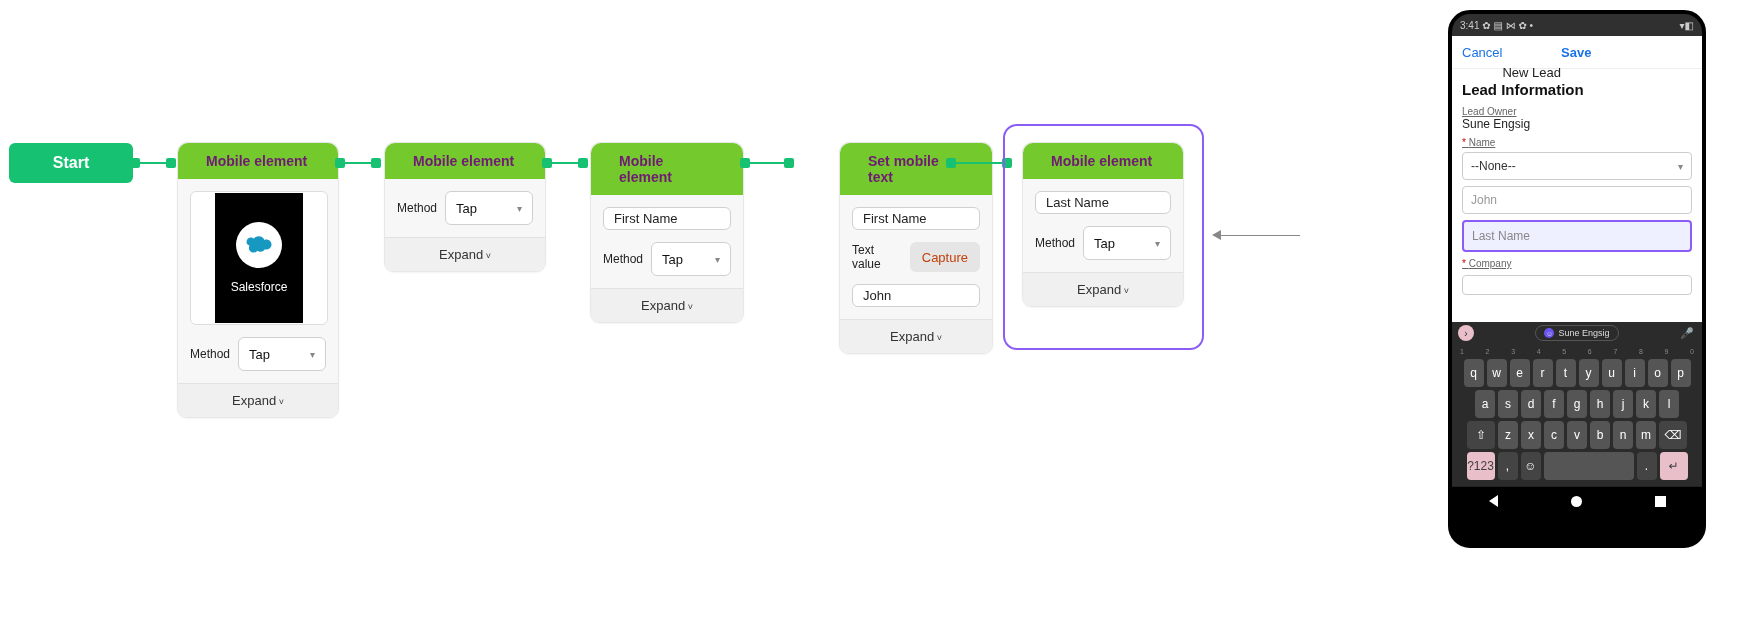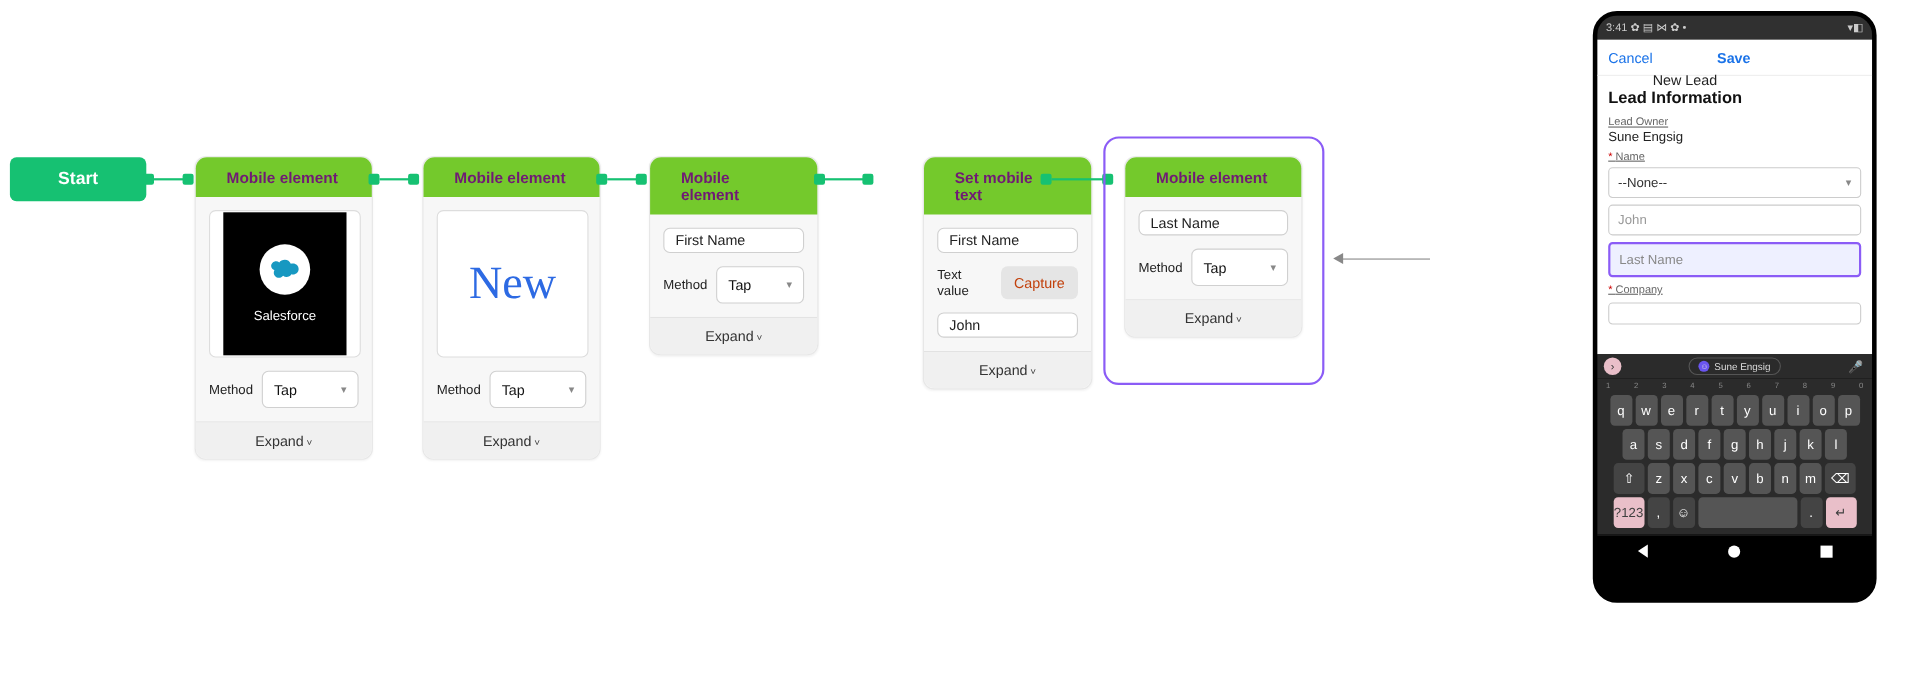--- a/index.html
+++ b/index.html
@@ -3,21 +3,21 @@
 <meta charset="utf-8">
 <style>
   html,body{margin:0;padding:0;font-family:Arial,Helvetica,sans-serif;background:#fff;color:#111;}
   .canvas{position:relative;width:1746px;height:624px;}
   
   .start-pill{position:absolute;left:9px;top:143px;width:124px;height:40px;border-radius:6px;background:#16c172;color:#fff;font-weight:700;display:flex;align-items:center;justify-content:center;font-size:16px;}
   .node{position:absolute;width:160px;border-radius:10px;background:#f7f7f7;border:1px solid #e7e7e7;box-shadow:0 1px 2px rgba(0,0,0,.05);}
   .node-header{background:#74c92c;color:#701a75;font-weight:600;font-size:14px;padding:10px 28px;border-radius:10px 10px 0 0;}
   .node-body{padding:12px;display:flex;flex-direction:column;gap:12px;}
   .thumb{width:100%;height:132px;border:1px solid #ddd;border-radius:6px;background:#fff;display:flex;align-items:center;justify-content:center;overflow:hidden;}
-  .sf-tile{width:112px;height:130px;background:#000;color:#fff;display:flex;flex-direction:column;align-items:center;justify-content:center;gap:12px;}
+  .sf-tile{width:88px;height:130px;background:#000;color:#fff;display:flex;flex-direction:column;align-items:center;justify-content:center;gap:12px;}
   .sf-cloud{width:46px;height:46px;border-radius:50%;background:#fff;display:flex;align-items:center;justify-content:center;}
   .sf-cloud svg{width:30px;height:30px;fill:#1798c1;}
   .sf-name{font-size:12px;}
   .new-text{color:#2d6ae3;font-size:42px;font-weight:400;font-family:Georgia,serif;}
   .field{width:100%;height:23px;border:1px solid #d0d0d0;border-radius:6px;background:#fff;padding:0 10px;font-size:13px;color:#222;box-sizing:border-box;}
   .row{display:flex;align-items:center;gap:8px;}
   .row-label{font-size:12px;color:#222;}
   .select{flex:1;height:34px;border:1px solid #d0d0d0;border-radius:6px;background:#fff;display:flex;align-items:center;justify-content:space-between;padding:0 10px;font-size:13px;box-sizing:border-box;}
   .chev{font-size:10px;color:#888;}
   .capture-btn{flex:0 0 auto;height:30px;padding:0 12px;border-radius:6px;border:none;background:#e5e5e5;font-size:13px;color:#c2410c;}
@@ -99,23 +99,20 @@
       <span>Expand</span><span class="expand-arrow"> ˅</span>
     </div>
   </div>
   <div class="dot" style="left:335px;top:158px;"></div>
   <div class="connector" style="left:345px;top:162px;width:28px;"></div>
   <div class="dot" style="left:371px;top:158px;"></div>
 
   <div class="node" style="left:384px;top:142px;">
     <div class="node-header">Mobile element</div>
     <div class="node-body">
-      <div class="thumb">
-        <span class="new-text">New</span>
-      </div>
       <div class="row">
         <span class="row-label">Method</span>
         <div class="select">
           <span>Tap</span>
           <span class="chev">▾</span>
         </div>
       </div>
     </div>
     <div class="expand-bar">
       <span>Expand</span><span class="expand-arrow"> ˅</span>

